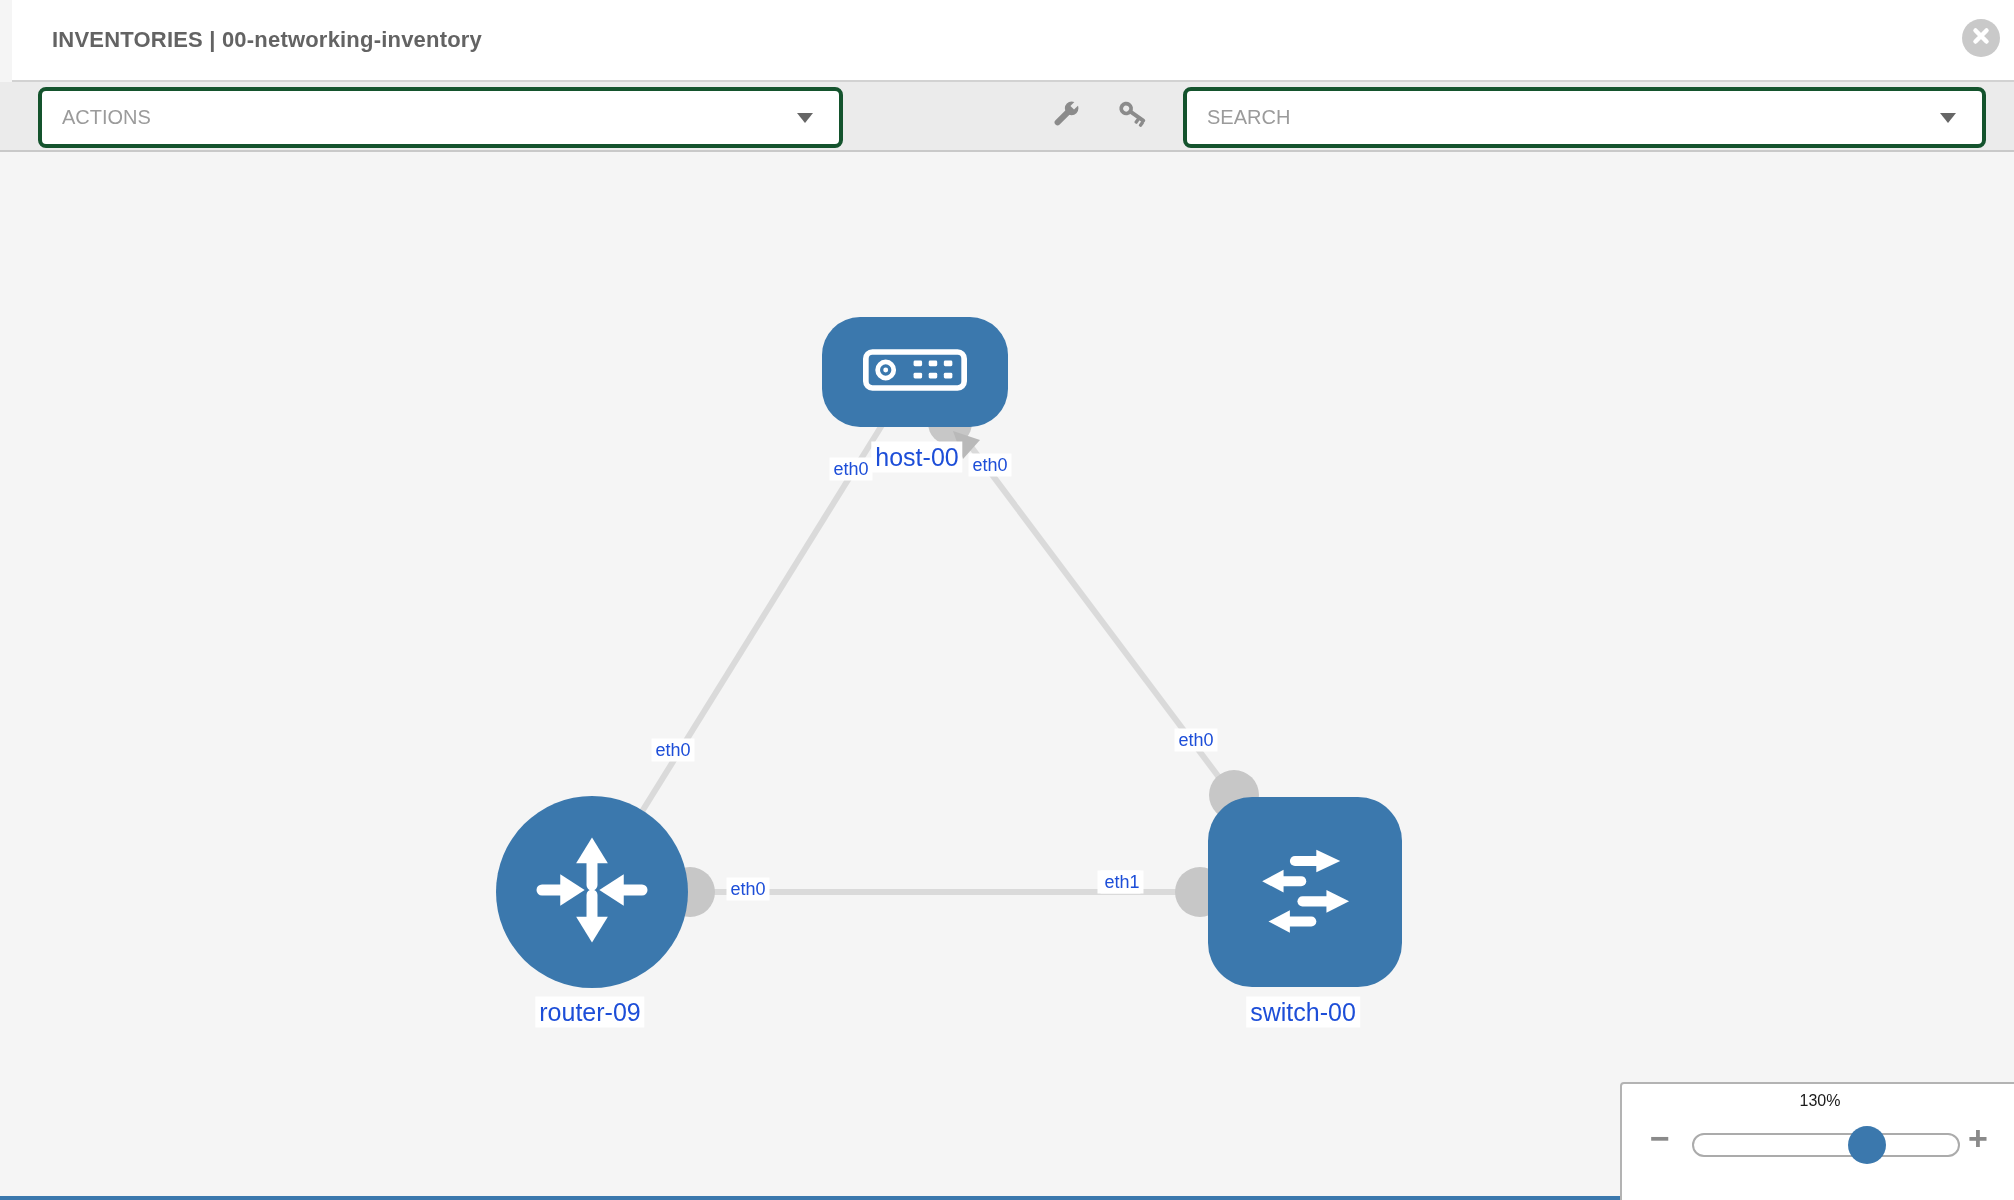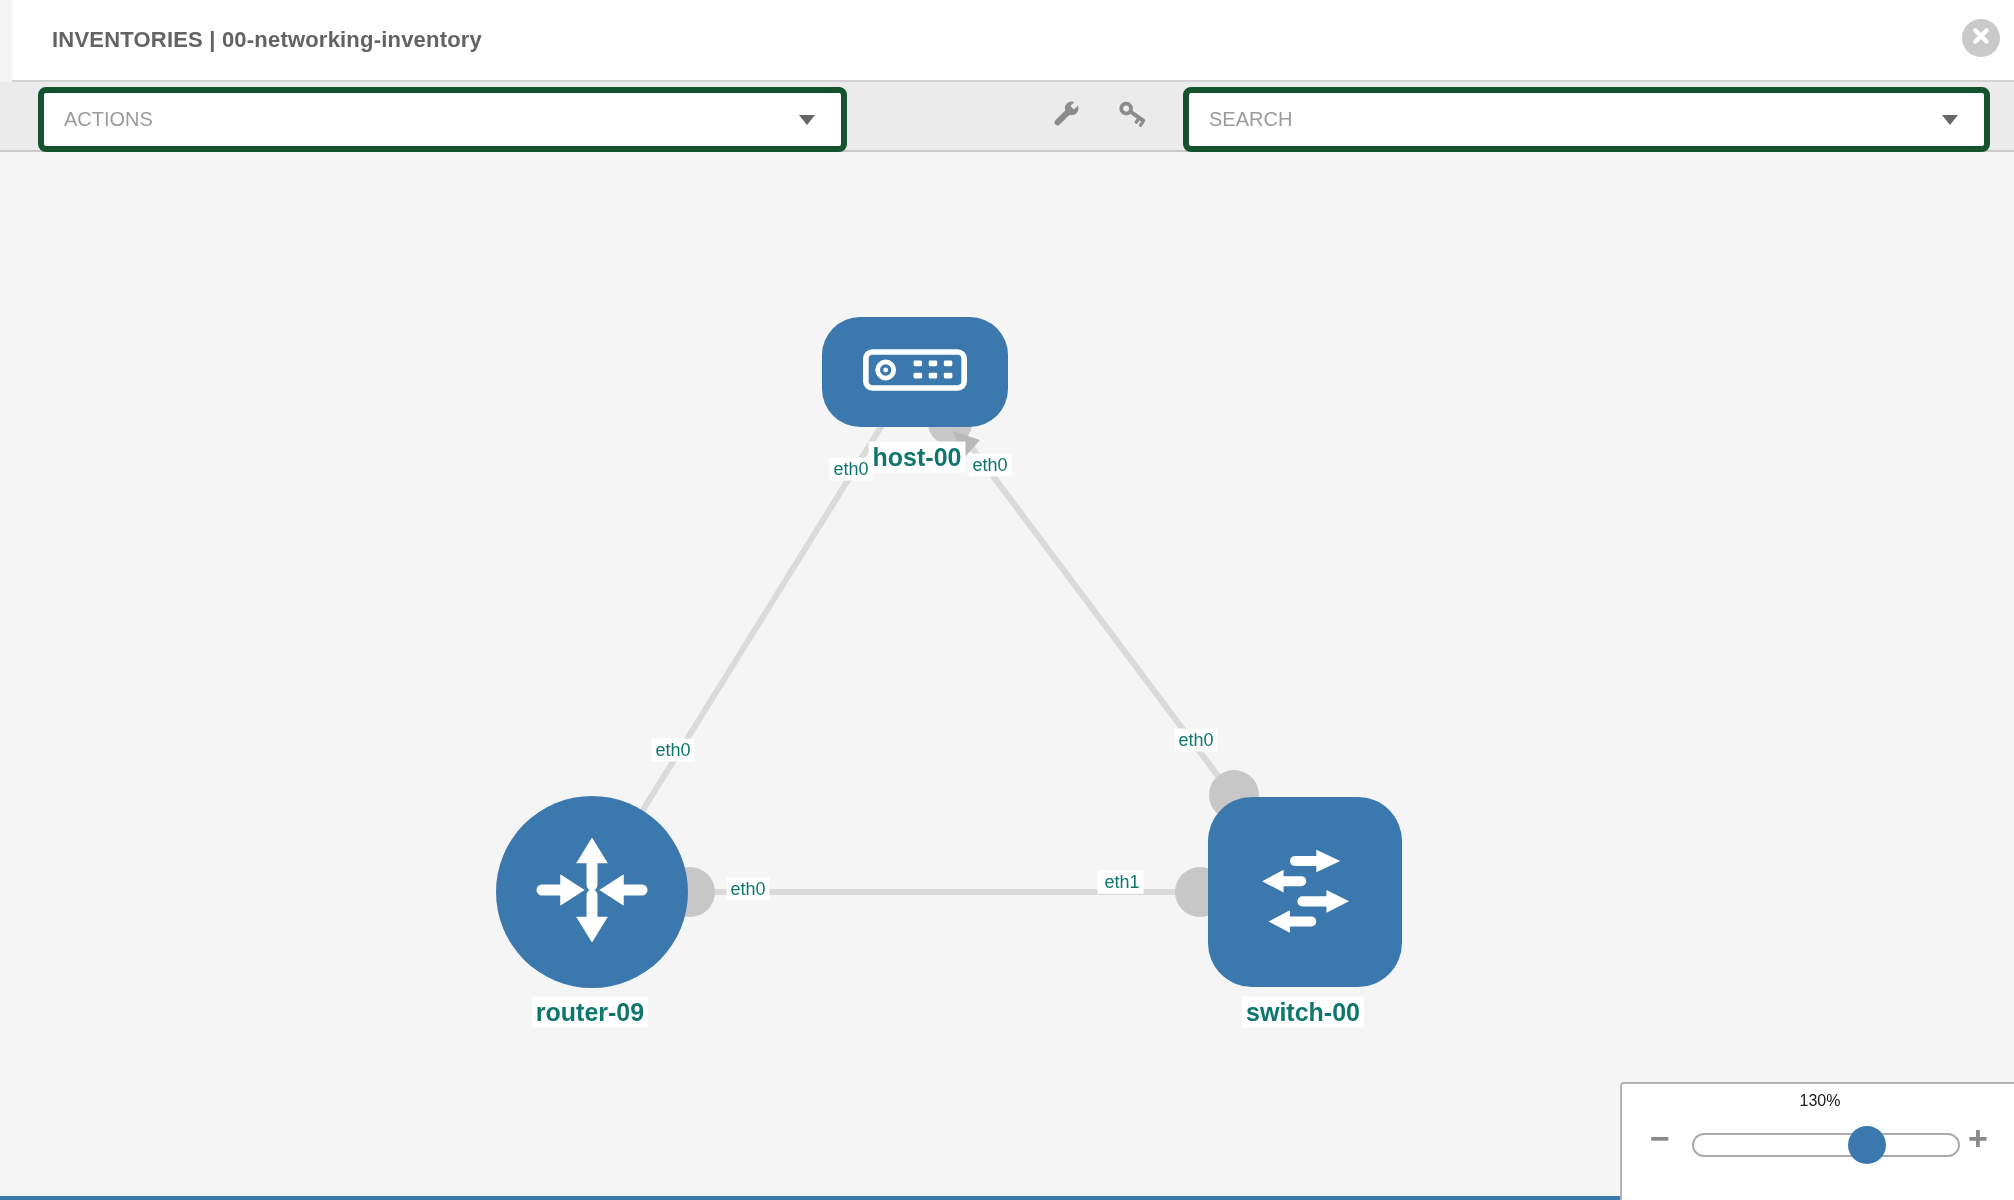--- a/index.html
+++ b/index.html
@@ -22,21 +22,21 @@
     border-radius:50%; background:#c9c9c9; cursor:pointer;
     display:flex; align-items:center; justify-content:center;
   }
   
   .toolbar {
     position:absolute; left:0; top:82px; width:2014px; height:68px;
     background:#ebebeb; border-bottom:2px solid #c9c9c9; z-index:20;
   }
   .select-box {
     position:absolute; top:5px; height:53px; background:#ffffff;
-    border:6px solid #14532d; border-radius:8px; cursor:pointer;
+    border:4px solid #14532d; border-radius:8px; cursor:pointer;
   }
   .select-box .select-label {
     position:absolute; left:20px; top:0; line-height:53px;
     font-size:20px; color:#9b9b9b;
   }
   .caret-down {
     position:absolute; right:26px; top:22px; width:0; height:0;
     border-left:8px solid transparent; border-right:8px solid transparent;
     border-top:10px solid #666666;
   }
@@ -56,23 +56,23 @@
   .edges-svg { position:absolute; left:0; top:0; z-index:1; }
   .node {
     position:absolute; background:#3b78ad; z-index:2;
     display:flex; align-items:center; justify-content:center; cursor:pointer;
   }
   .node-host   { left:822px;  top:165px; width:186px; height:110px; border-radius:38px; }
   .node-router { left:496px;  top:644px; width:192px; height:192px; border-radius:50%; }
   .node-switch { left:1208px; top:645px; width:194px; height:190px; border-radius:44px; }
   .graph-label {
     position:absolute; transform:translate(-50%,-50%); z-index:3;
-    background:#ffffff; color:#0f766e; white-space:nowrap; padding:1px 4px;
-  }
-  .node-label  { font-size:25px;font-weight:bold; }
+    background:#ffffff; color:#1d4ed8; white-space:nowrap; padding:1px 4px;
+  }
+  .node-label  { font-size:25px; }
   .iface-label { font-size:18px; }
   .lbl-host        { left:917px;  top:305px; }
   .lbl-router      { left:590px;  top:860px; }
   .lbl-switch      { left:1303px; top:860px; }
   .lbl-host-left   { left:851px;  top:317px; }
   .lbl-host-right  { left:990px;  top:313px; }
   .lbl-router-top  { left:673px;  top:598px; }
   .lbl-router-right{ left:748px;  top:737px; }
   .lbl-switch-top  { left:1196px; top:588px; }
   .lbl-switch-left-back  { left:1119px; top:730px; z-index:3; }

